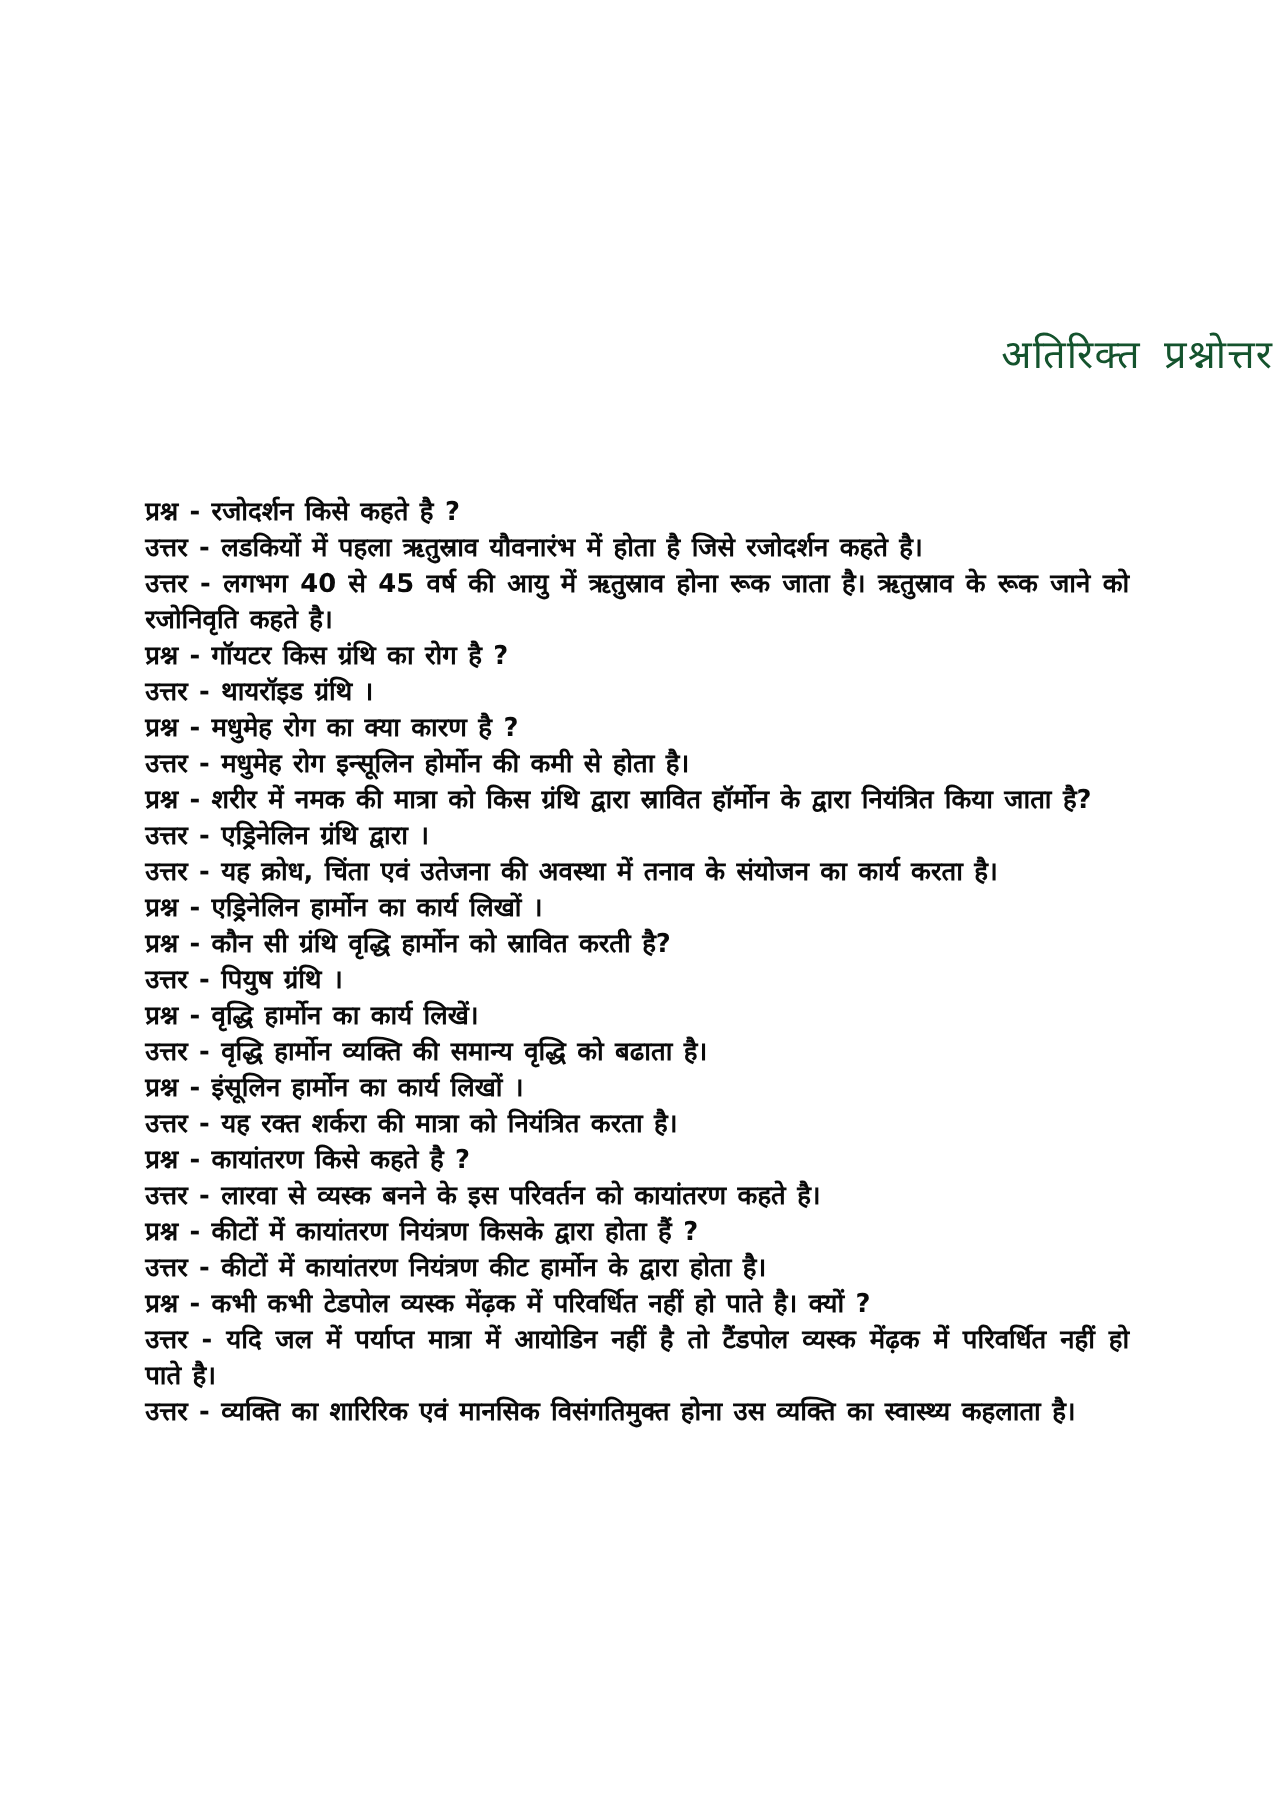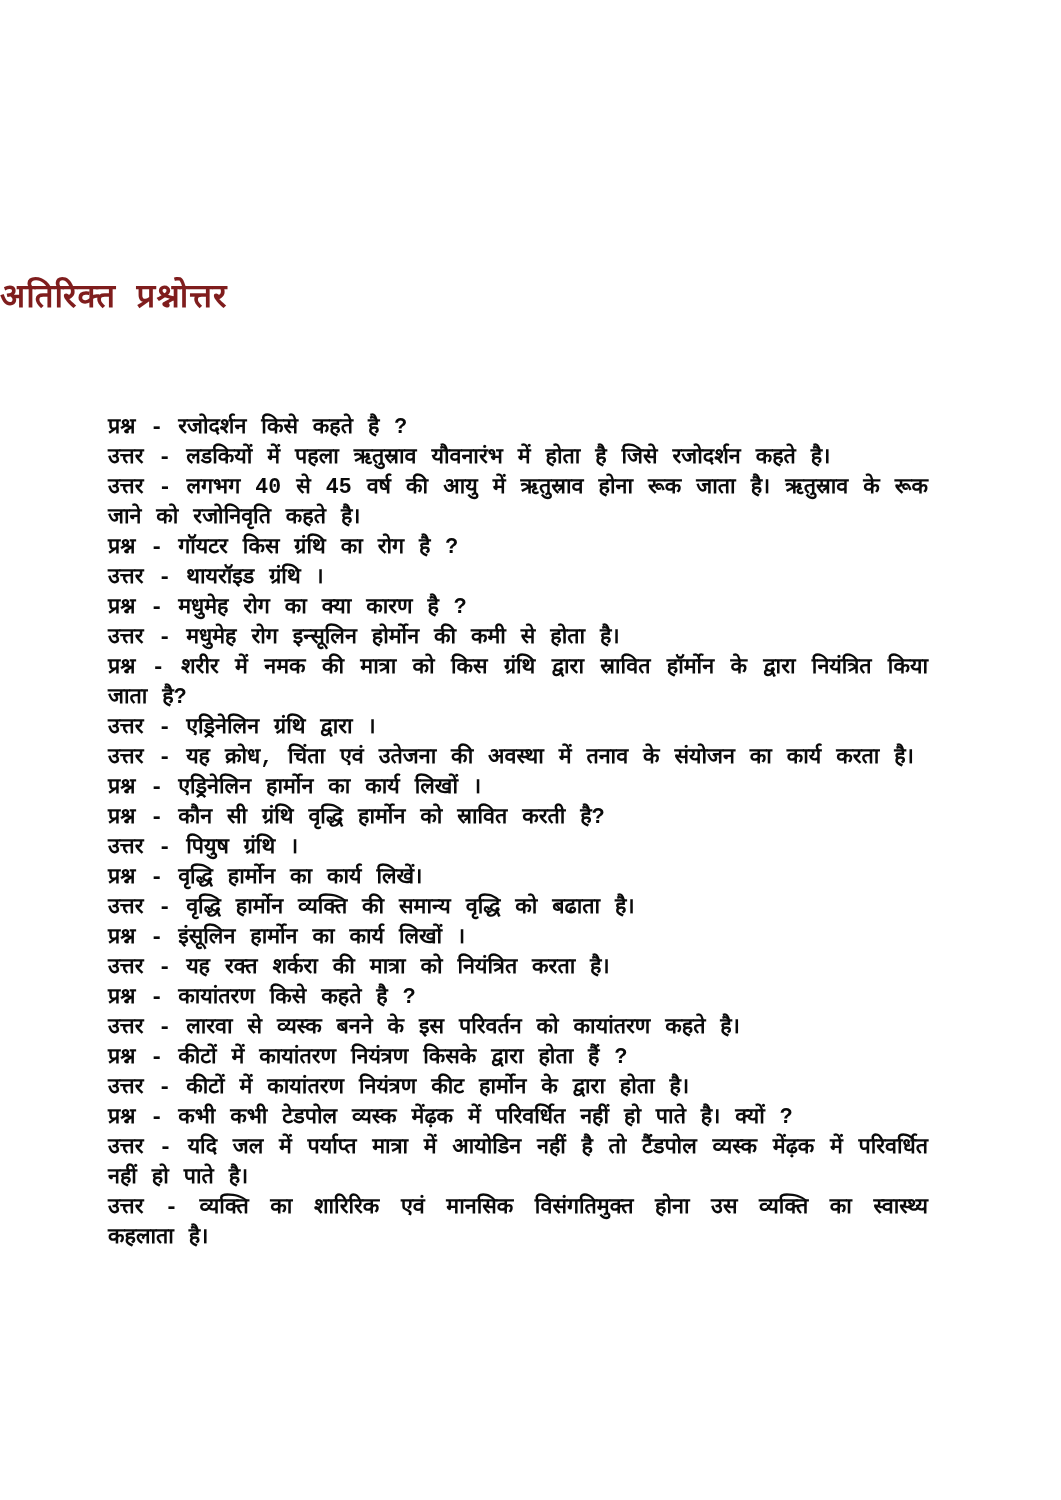--- a/index.html
+++ b/index.html
@@ -14,33 +14,32 @@
     margin: 0 auto;
     background: #ffffff;
     color: #0a0a0a;
     overflow: hidden;
   }
   .title {
     position: absolute;
     top: 272px;
     left: 0;
     width: 100%;
-    text-align: left;
+    text-align: right;
     font-size: 33px;
-    font-weight: 700;
+    font-weight: 400;
     letter-spacing: 1px;
     word-spacing: 8px;
-    color: #7f1d1d;
+    color: #14532d;
   }
   .qa {
     position: absolute;
     top: 412px;
-    left: 108px;
+    left: 121px;
     width: 820px;
-    font-family: Liberation Mono, monospace;
   }
   .qa p {
     font-size: 21.5px;
     font-weight: 700;
     line-height: 30px;
     text-align: justify;
     word-spacing: 2px;
     color: #0a0a0a;
   }
 </style>

